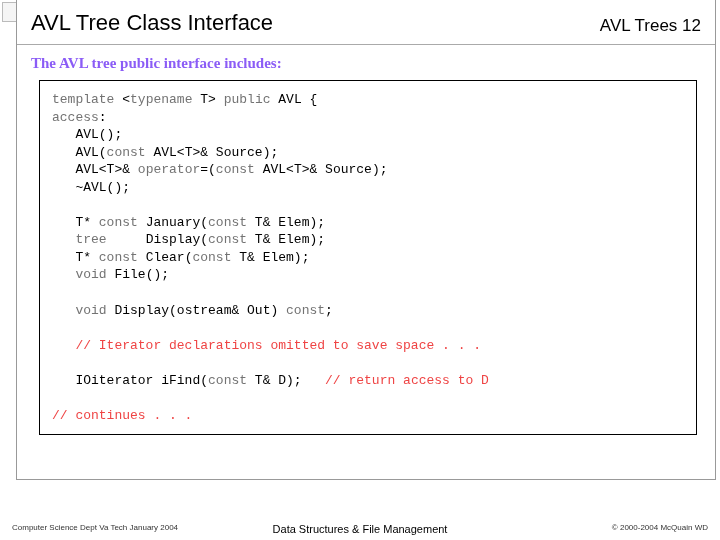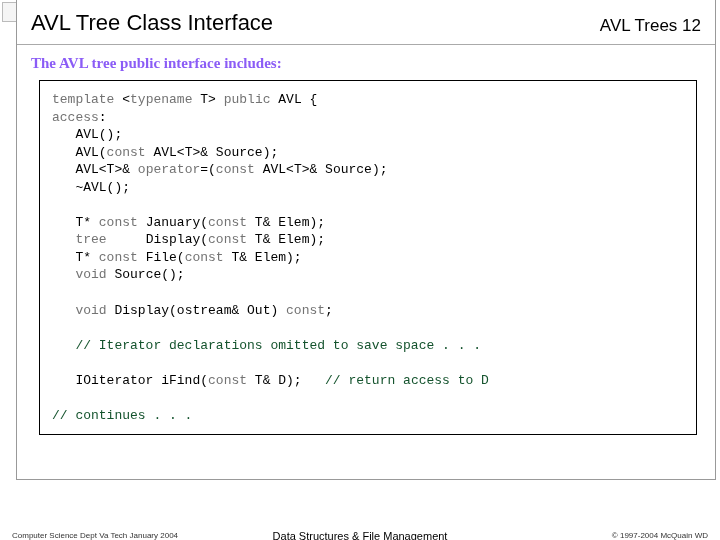--- a/index.html
+++ b/index.html
@@ -51,29 +51,29 @@
     margin: 2px 18px 0 22px;
     border: 1.5px solid #000;
     padding: 10px 12px;
     font-family: "Courier New", monospace;
     font-size: 13px;
     line-height: 1.35;
     color: #000;
     white-space: pre;
   }
   .kw { color: #737373; }
-  .cm { color: #14532d; }
+  .cm { color: #ef4444; }
   .footer {
     position: absolute;
     left: 0;
-    bottom: 0;
+    bottom: 8px;
     width: 720px;
     display: flex;
     justify-content: space-between;
-    align-items: center;
+    align-items: flex-start;
     padding: 0 12px;
     font-size: 8px;
     color: #333;
   }
   .footer-center {
     font-size: 11px;
     color: #000;
     position: absolute;
     left: 50%;
     transform: translateX(-50%);
@@ -108,30 +108,30 @@
 
   <div class="codebox"><span class="kw">template</span><span> &lt;</span><span class="kw">typename</span><span> T&gt; </span><span class="kw">public</span><span> AVL {</span>
 <span class="kw">access</span><span>:</span>
 <span>   AVL();</span>
 <span>   AVL(</span><span class="kw">const</span><span> AVL&lt;T&gt;&amp; Source);</span>
 <span>   AVL&lt;T&gt;&amp; </span><span class="kw">operator</span><span>=(</span><span class="kw">const</span><span> AVL&lt;T&gt;&amp; Source);</span>
 <span>   ~AVL();</span>
 
 <span>   T* </span><span class="kw">const</span><span> January(</span><span class="kw">const</span><span> T&amp; Elem);</span>
 <span>   </span><span class="kw">tree</span><span>     Display(</span><span class="kw">const</span><span> T&amp; Elem);</span>
-<span>   T* </span><span class="kw">const</span><span> File(</span><span class="kw">const</span><span> T&amp; Elem);</span>
-<span>   </span><span class="kw">void</span><span> Source();</span>
+<span>   T* </span><span class="kw">const</span><span> Clear(</span><span class="kw">const</span><span> T&amp; Elem);</span>
+<span>   </span><span class="kw">void</span><span> File();</span>
 
 <span>   </span><span class="kw">void</span><span> Display(ostream&amp; Out) </span><span class="kw">const</span><span>;</span>
 
 <span>   </span><span class="cm">// Iterator declarations omitted to save space . . .</span>
 
 <span>   IOiterator iFind(</span><span class="kw">const</span><span> T&amp; D);   </span><span class="cm">// return access to D</span>
 
 <span class="cm">// continues . . .</span></div>
 
 </div>
 
 <div class="footer">
   <span>Computer Science Dept Va Tech January 2004</span>
   <span class="footer-center">Data Structures &amp; File Management</span>
-  <span>© 1997-2004 McQuain WD</span>
+  <span>© 2000-2004 McQuain WD</span>
 </div>
 
 </body></html>

